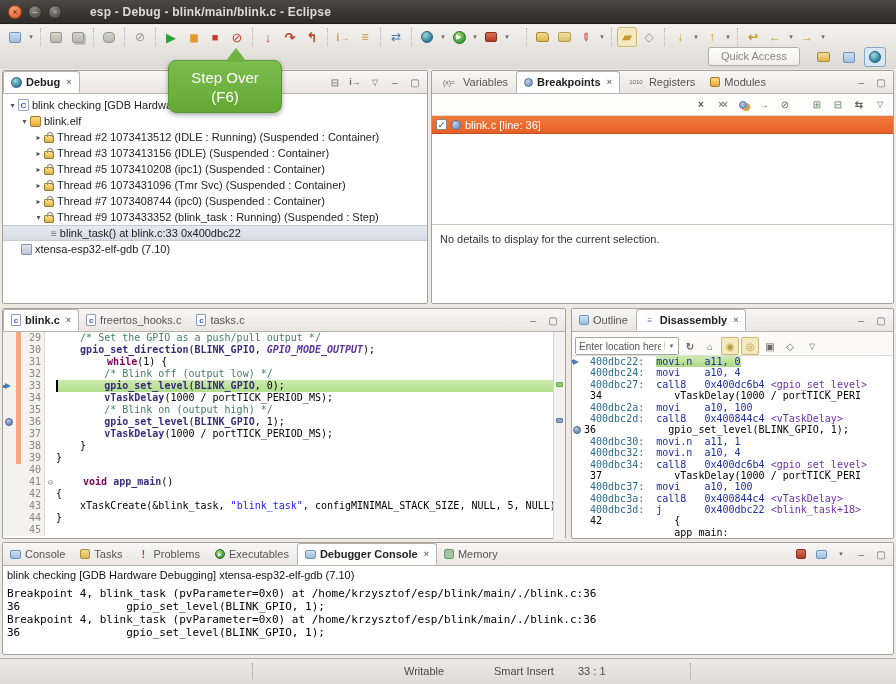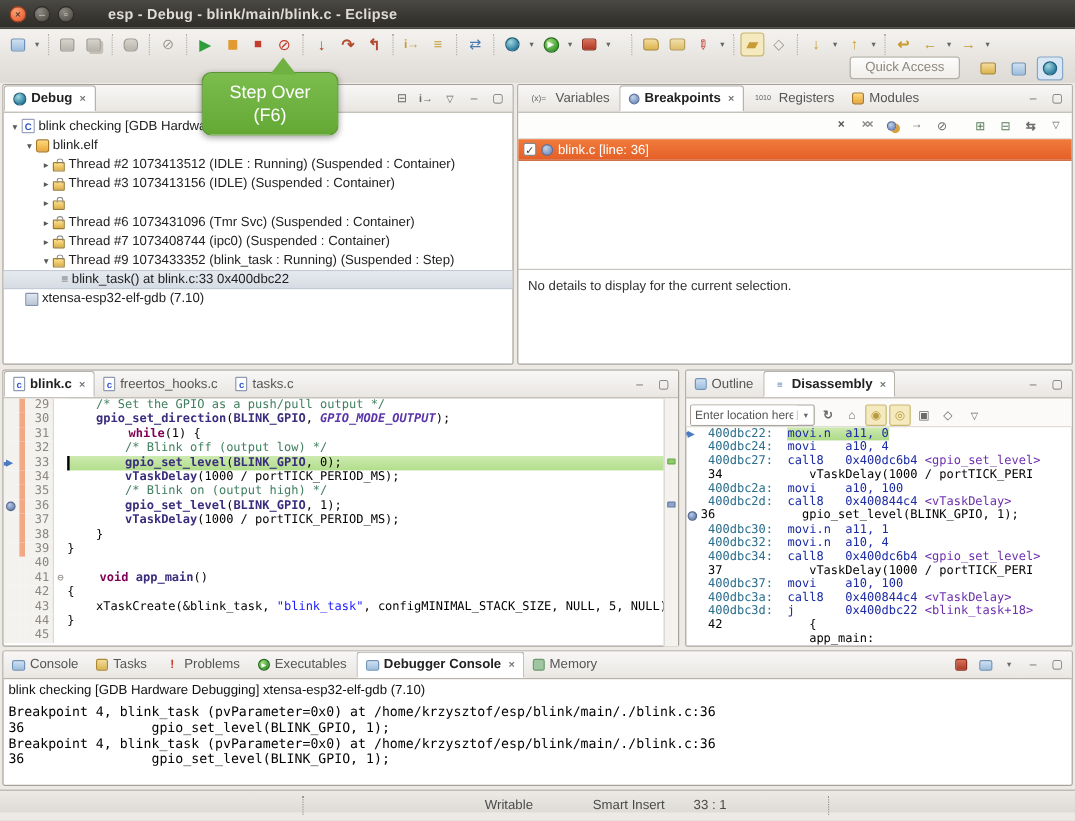--- a/index.html
+++ b/index.html
@@ -126,21 +126,21 @@
   .hlg{background:linear-gradient(#cdeab0,#aeda88);}
   .dm .ip-arrow{left:1px;top:2.5px;}
   .dm .bp-mark{left:1px;top:1.5px;}
 
   
   .con-body{padding:3px 4px;overflow:hidden;height:89px;}
   .con-head{font-size:11px;color:#111;margin-bottom:6px;}
   .con-line{font-family:"DejaVu Sans Mono",monospace;font-size:11px;line-height:13px;white-space:pre;color:#000;}
 
   
-  .statusbar{position:absolute;left:0;top:658px;width:896px;height:19px;
+  .statusbar{position:absolute;left:0;top:658px;width:896px;height:26px;
     background:linear-gradient(#eceae6,#dedbd5);border-top:1px solid #b3afa8;color:#4a4a4a;}
   .sb-item{position:absolute;top:6px;}
   .sb-sep{position:absolute;top:4px;height:16px;border-left:1px dotted #9b978f;}
 
   
   .tooltip{position:absolute;left:168px;top:60px;width:114px;height:53px;z-index:60;
     background:linear-gradient(#7cbd4e,#63a835);border:1px solid #58962f;border-radius:8px;
     box-shadow:0 2px 5px rgba(0,0,0,.35);color:#fff;display:flex;flex-direction:column;align-items:center;justify-content:center;
     font-size:15px;line-height:19px;}
   .tooltip .arrow{position:absolute;left:56px;top:-13px;width:0;height:0;
@@ -311,20 +311,21 @@
         <span class="tl">Thread #2 1073413512 (IDLE : Running) (Suspended : Container)</span>
       </div>
       <div class="trow" style="padding-left:30px;">
         <span class="exp">▸</span>
         <span class="ic-lock"></span>
         <span class="tl">Thread #3 1073413156 (IDLE) (Suspended : Container)</span>
       </div>
       <div class="trow" style="padding-left:30px;">
         <span class="exp">▸</span>
         <span class="ic-lock"></span>
+        <span class="tl">Thread #5 1073410208 (ipc1) (Suspended : Container)</span>
       </div>
       <div class="trow" style="padding-left:30px;">
         <span class="exp">▸</span>
         <span class="ic-lock"></span>
         <span class="tl">Thread #6 1073431096 (Tmr Svc) (Suspended : Container)</span>
       </div>
       <div class="trow" style="padding-left:30px;">
         <span class="exp">▸</span>
         <span class="ic-lock"></span>
         <span class="tl">Thread #7 1073408744 (ipc0) (Suspended : Container)</span>

